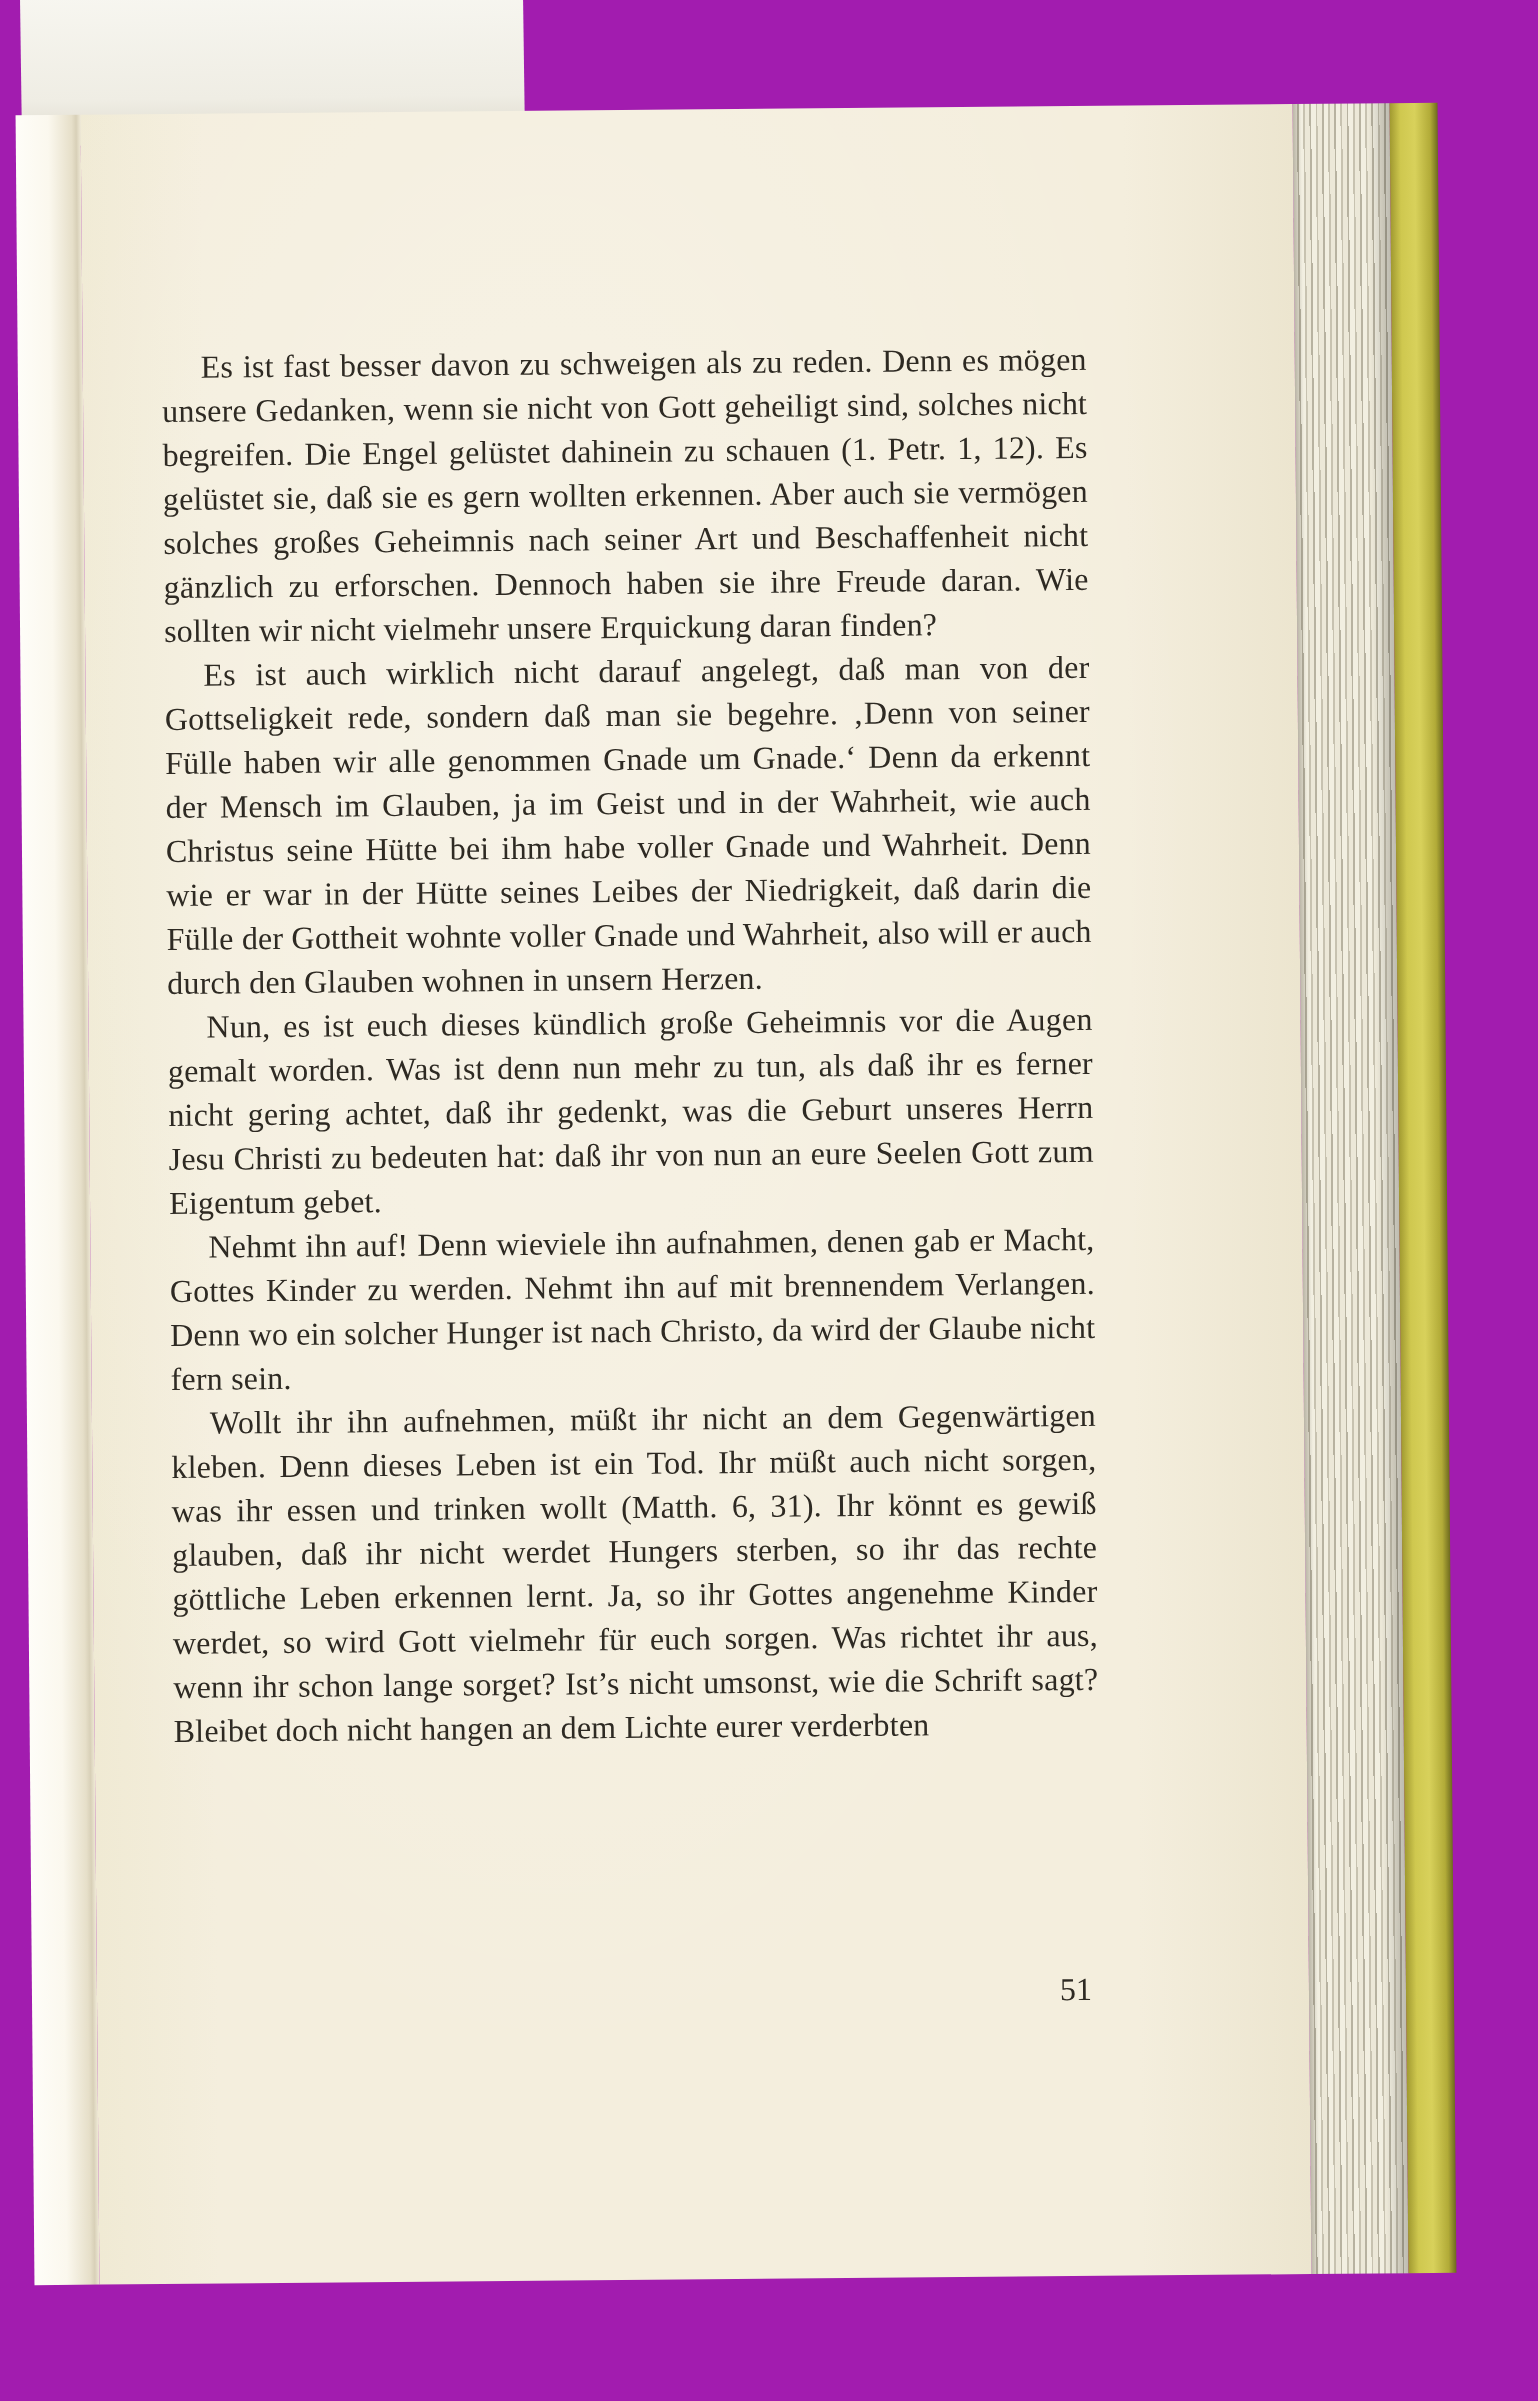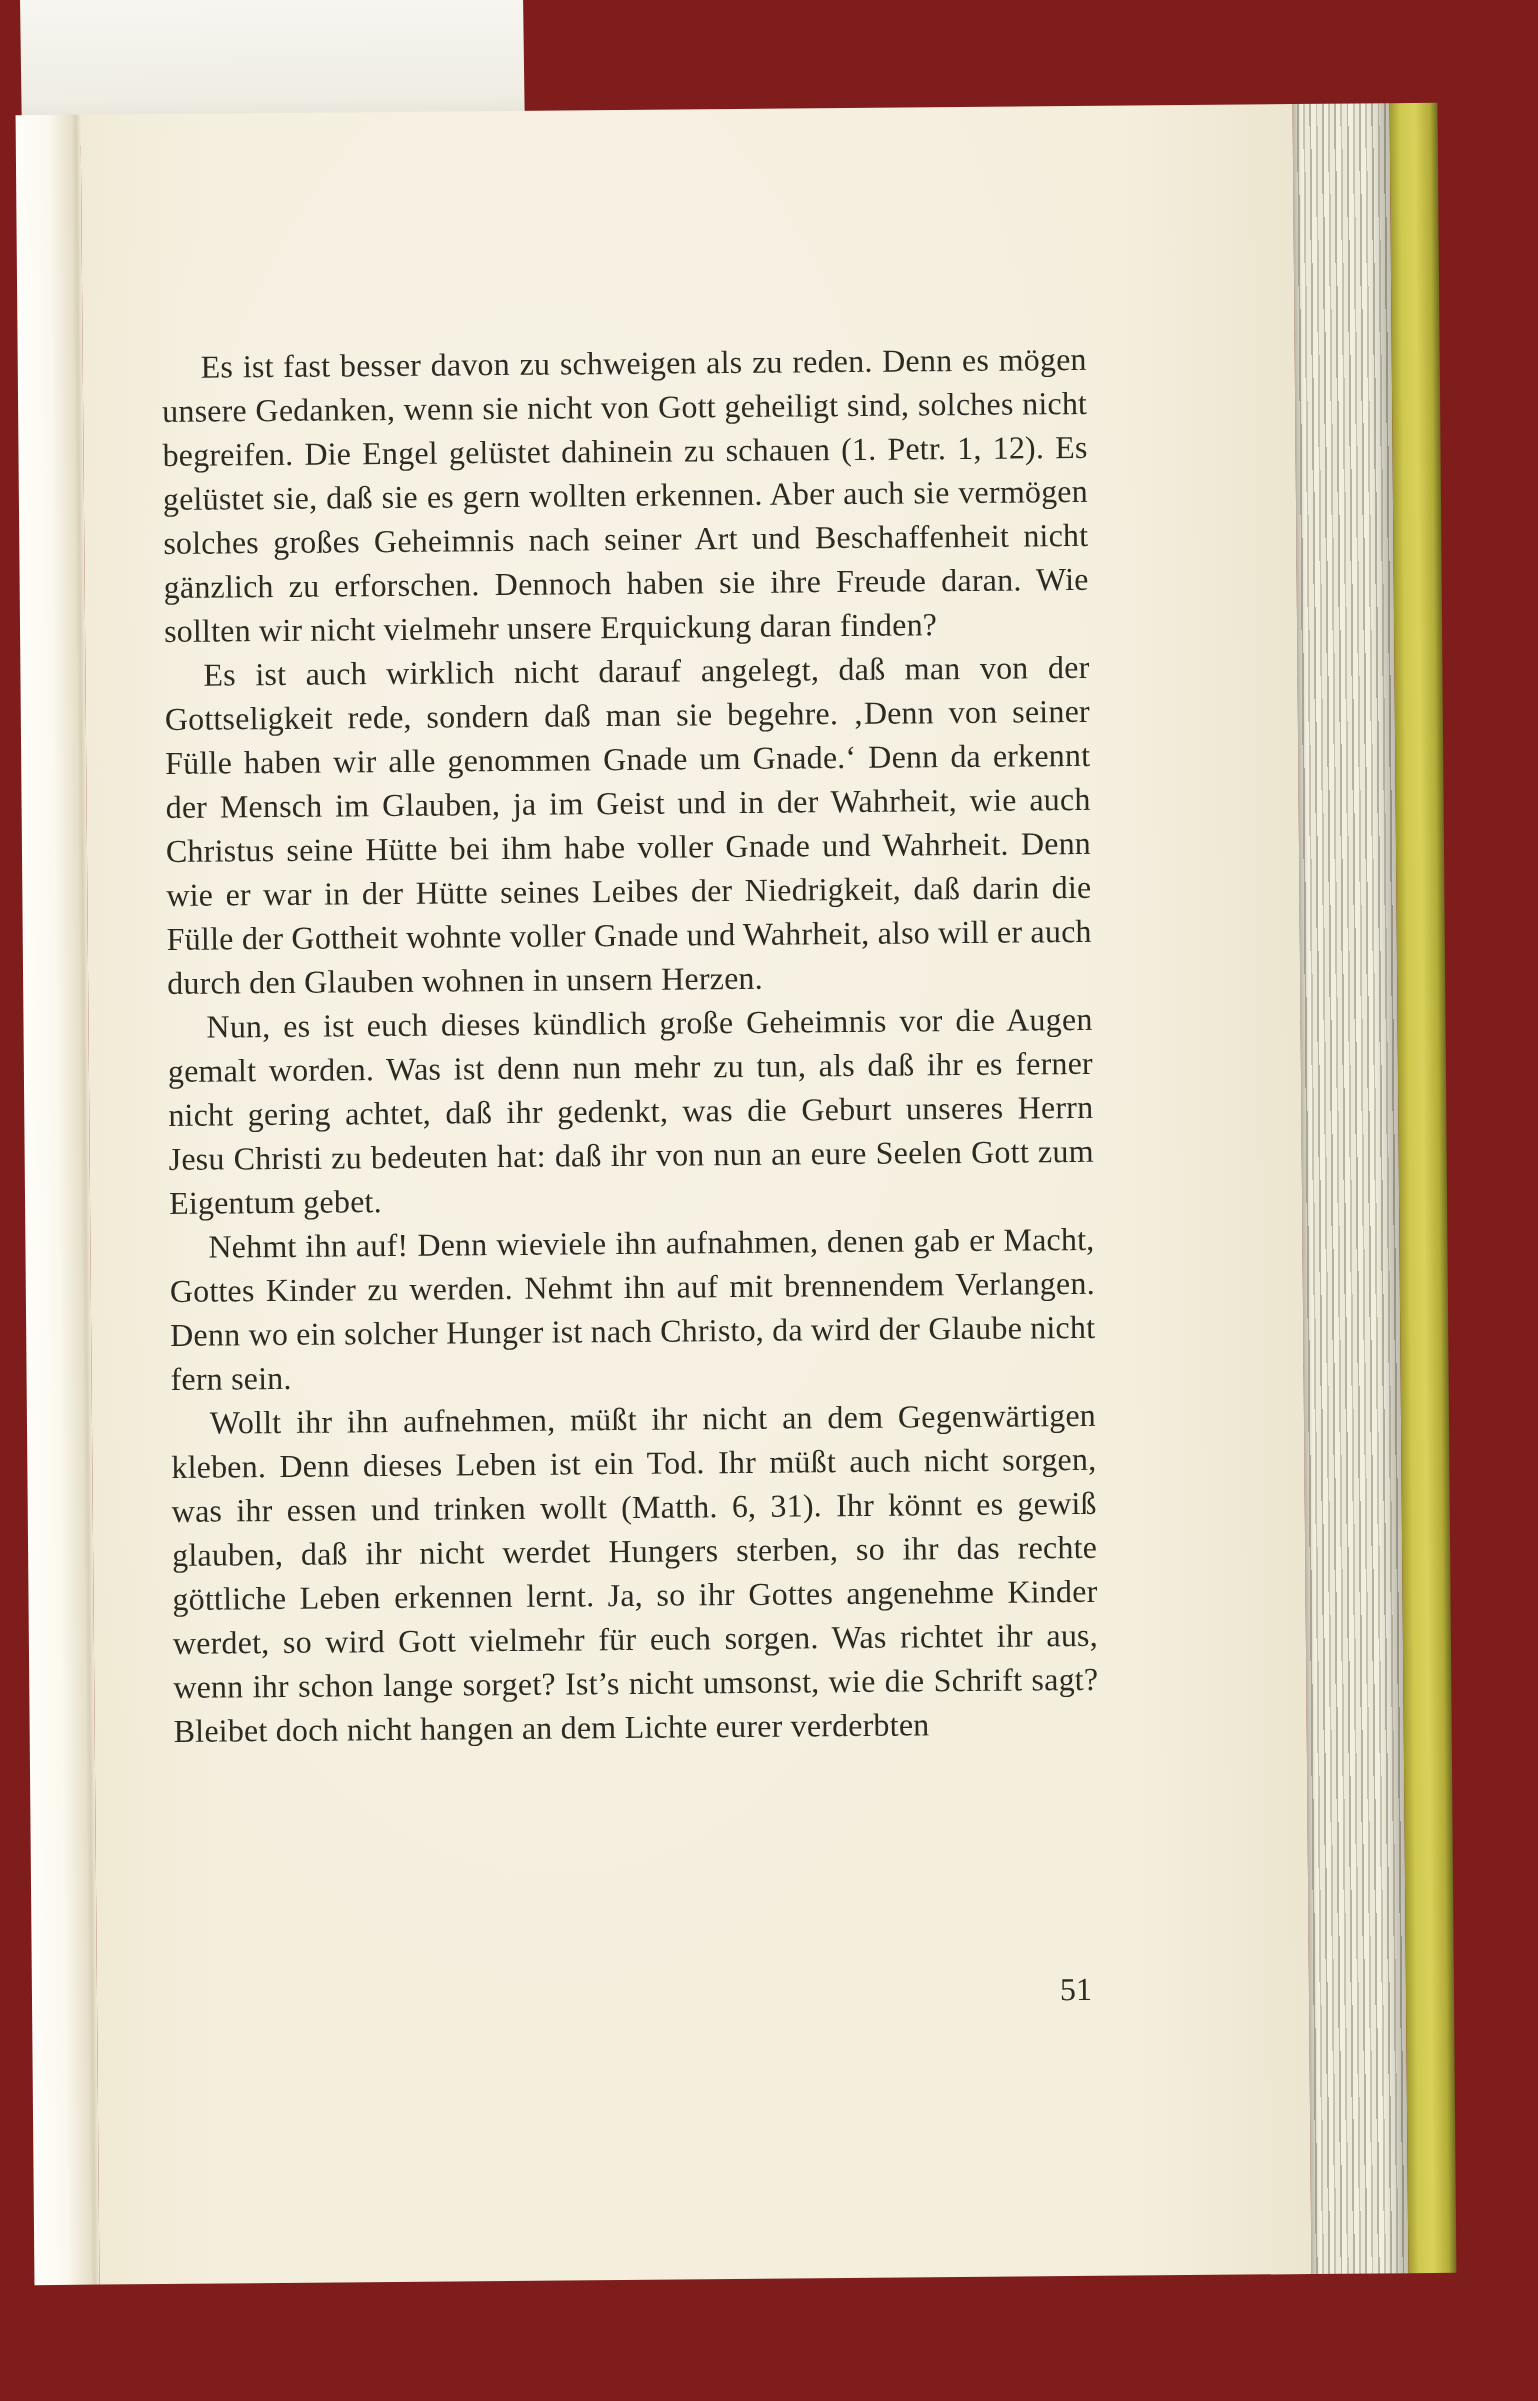--- a/index.html
+++ b/index.html
@@ -4,21 +4,21 @@
 <style>
   html, body {
     margin: 0;
     padding: 0;
     background: #000;
   }
   #screen {
     position: relative;
     width: 1539px;
     height: 2401px;
-    background: #7f1d1d;
+    background: #a21caf;
     overflow: hidden;
     font-family: "Liberation Serif", "DejaVu Serif", serif;
   }
   
   .background-sheet {
     position: absolute;
     left: 21px;
     top: -7px;
     width: 503px;
     height: 150px;

